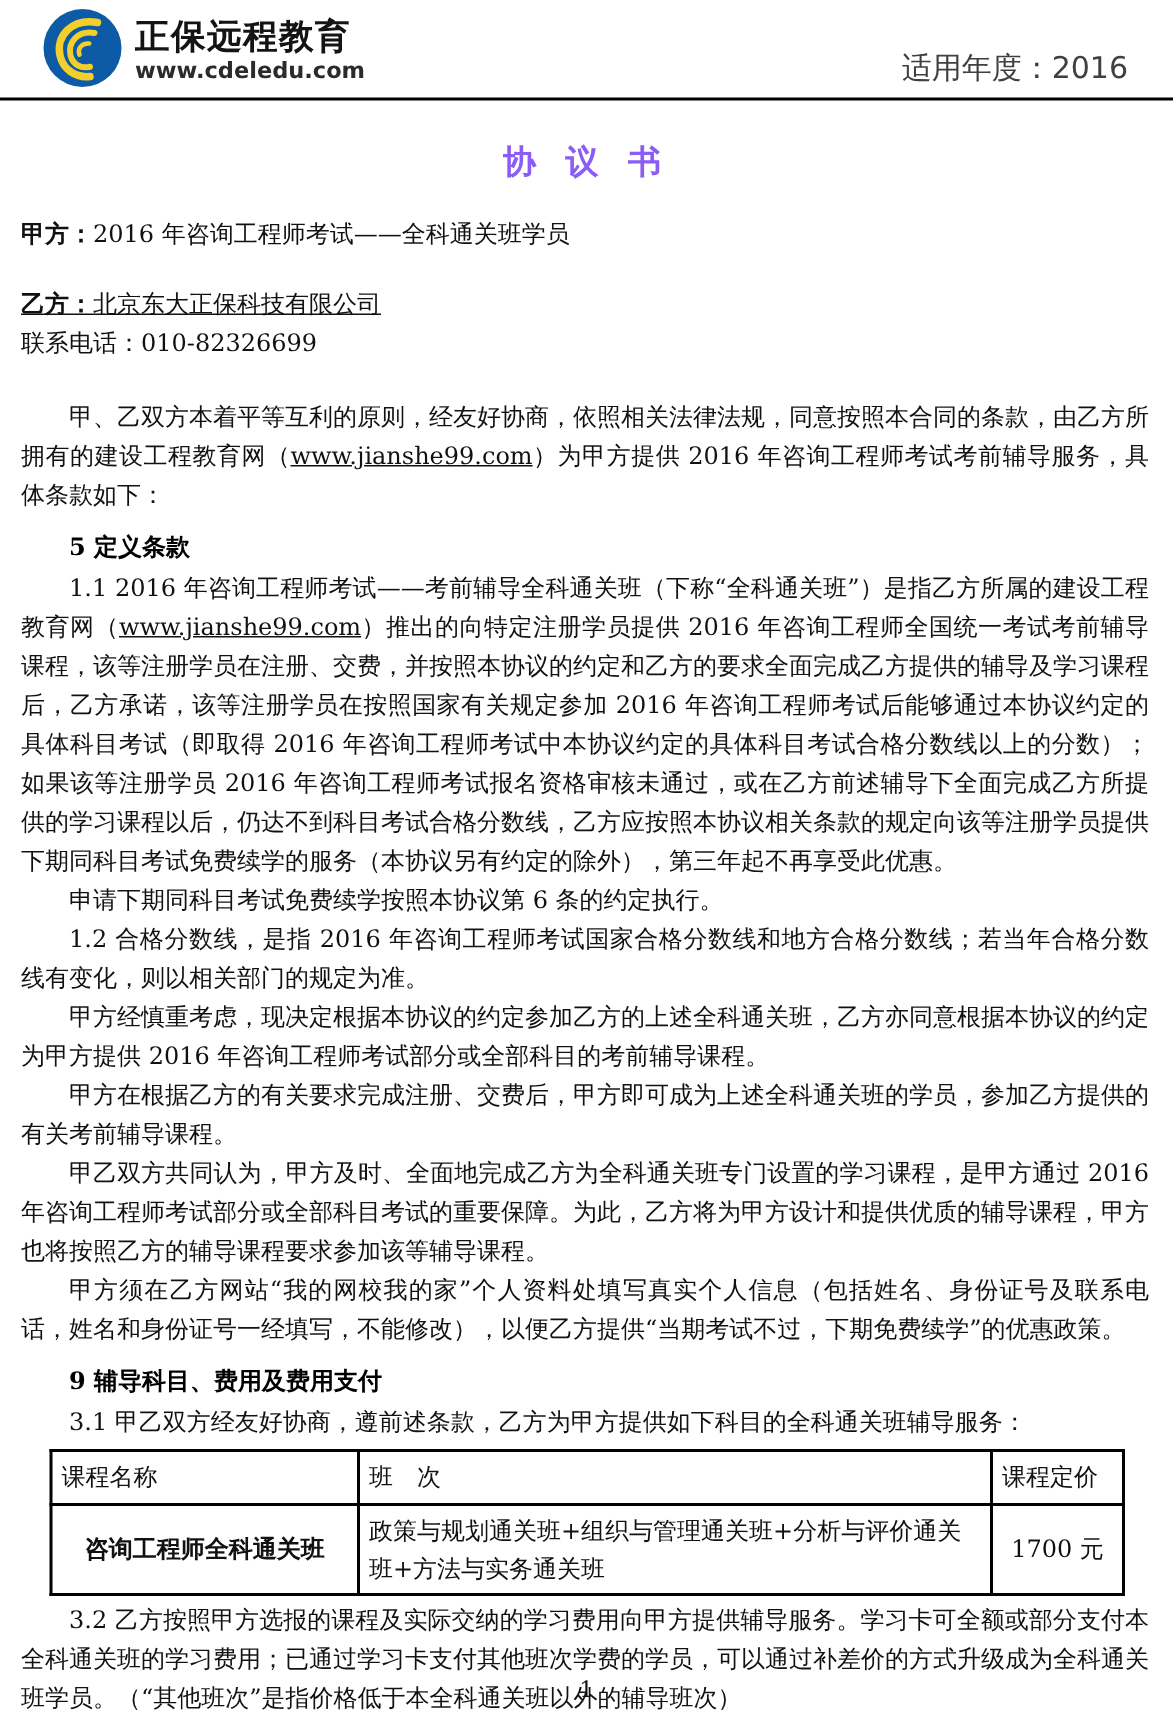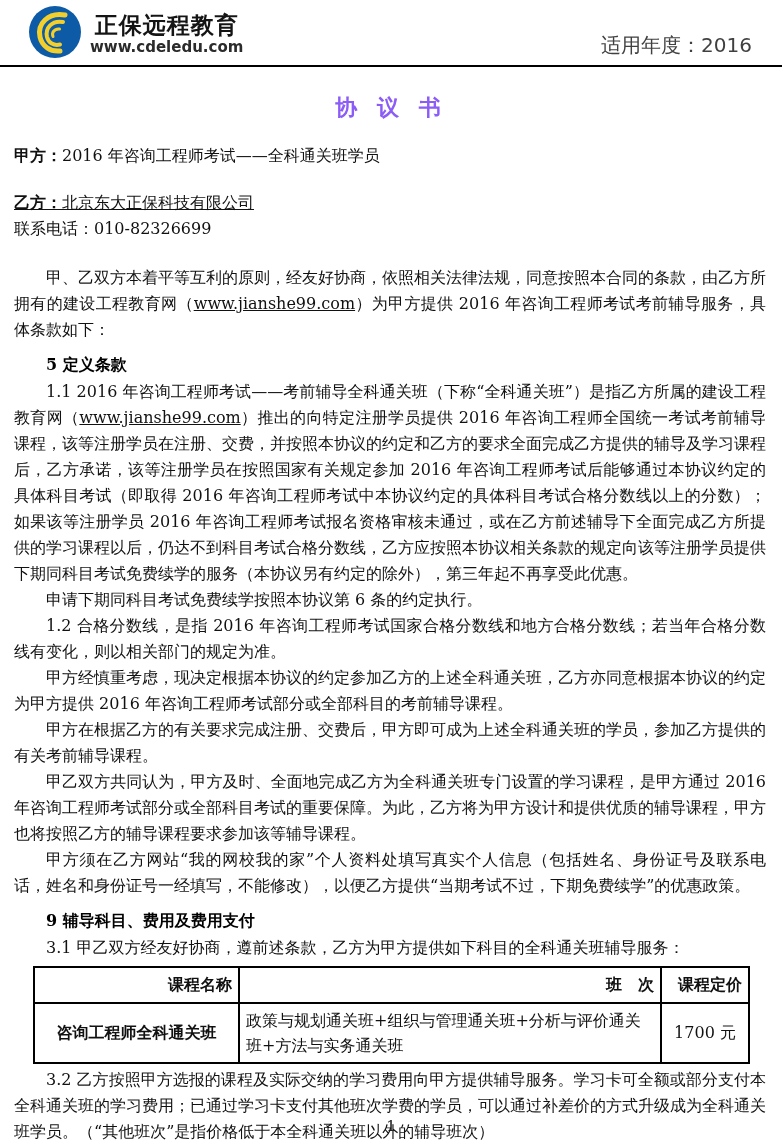--- a/index.html
+++ b/index.html
@@ -11,21 +11,20 @@
     color:#111;
     font-family:"DejaVu Serif","Liberation Serif",serif;
     font-size:16px;
     overflow:hidden;
     box-sizing:border-box;
   }
   
   .header{
     display:flex;justify-content:space-between;align-items:flex-end;
     padding:5px 30px 2px 28px;
-    text-align:center;
   }
   .brand{display:flex;align-items:center;gap:8px;}
   .brand-text{display:flex;flex-direction:column;line-height:1.15;}
   .brand-name{
     font-family:"DejaVu Sans","Liberation Sans",sans-serif;
     font-weight:bold;font-size:23px;color:#141414;letter-spacing:1px;
   }
   .brand-url{
     font-family:"DejaVu Sans","Liberation Sans",sans-serif;
     font-weight:bold;font-size:15px;color:#2b2b2b;
@@ -61,21 +60,21 @@
     width:715px;
     table-layout:fixed;
   }
   .fee-table th,.fee-table td{
     border:2px solid #000;
     padding:4px 6px;
     font-size:16px;
     color:#111;
     box-sizing:border-box;
   }
-  .fee-table th{font-weight:bold;text-align:right;height:36px;}
+  .fee-table th{font-weight:normal;text-align:left;height:36px;}
   .col-name{width:205px;}
   .col-class{width:422px;}
   .col-price{width:88px;}
   .cell-name{font-weight:bold;text-align:center;height:52px;}
   .cell-class{text-align:left;line-height:25px;}
   .cell-price{text-align:center;}
   
   .page-number{
     position:absolute;left:0;right:0;bottom:8px;
     text-align:center;font-size:15px;color:#111;

